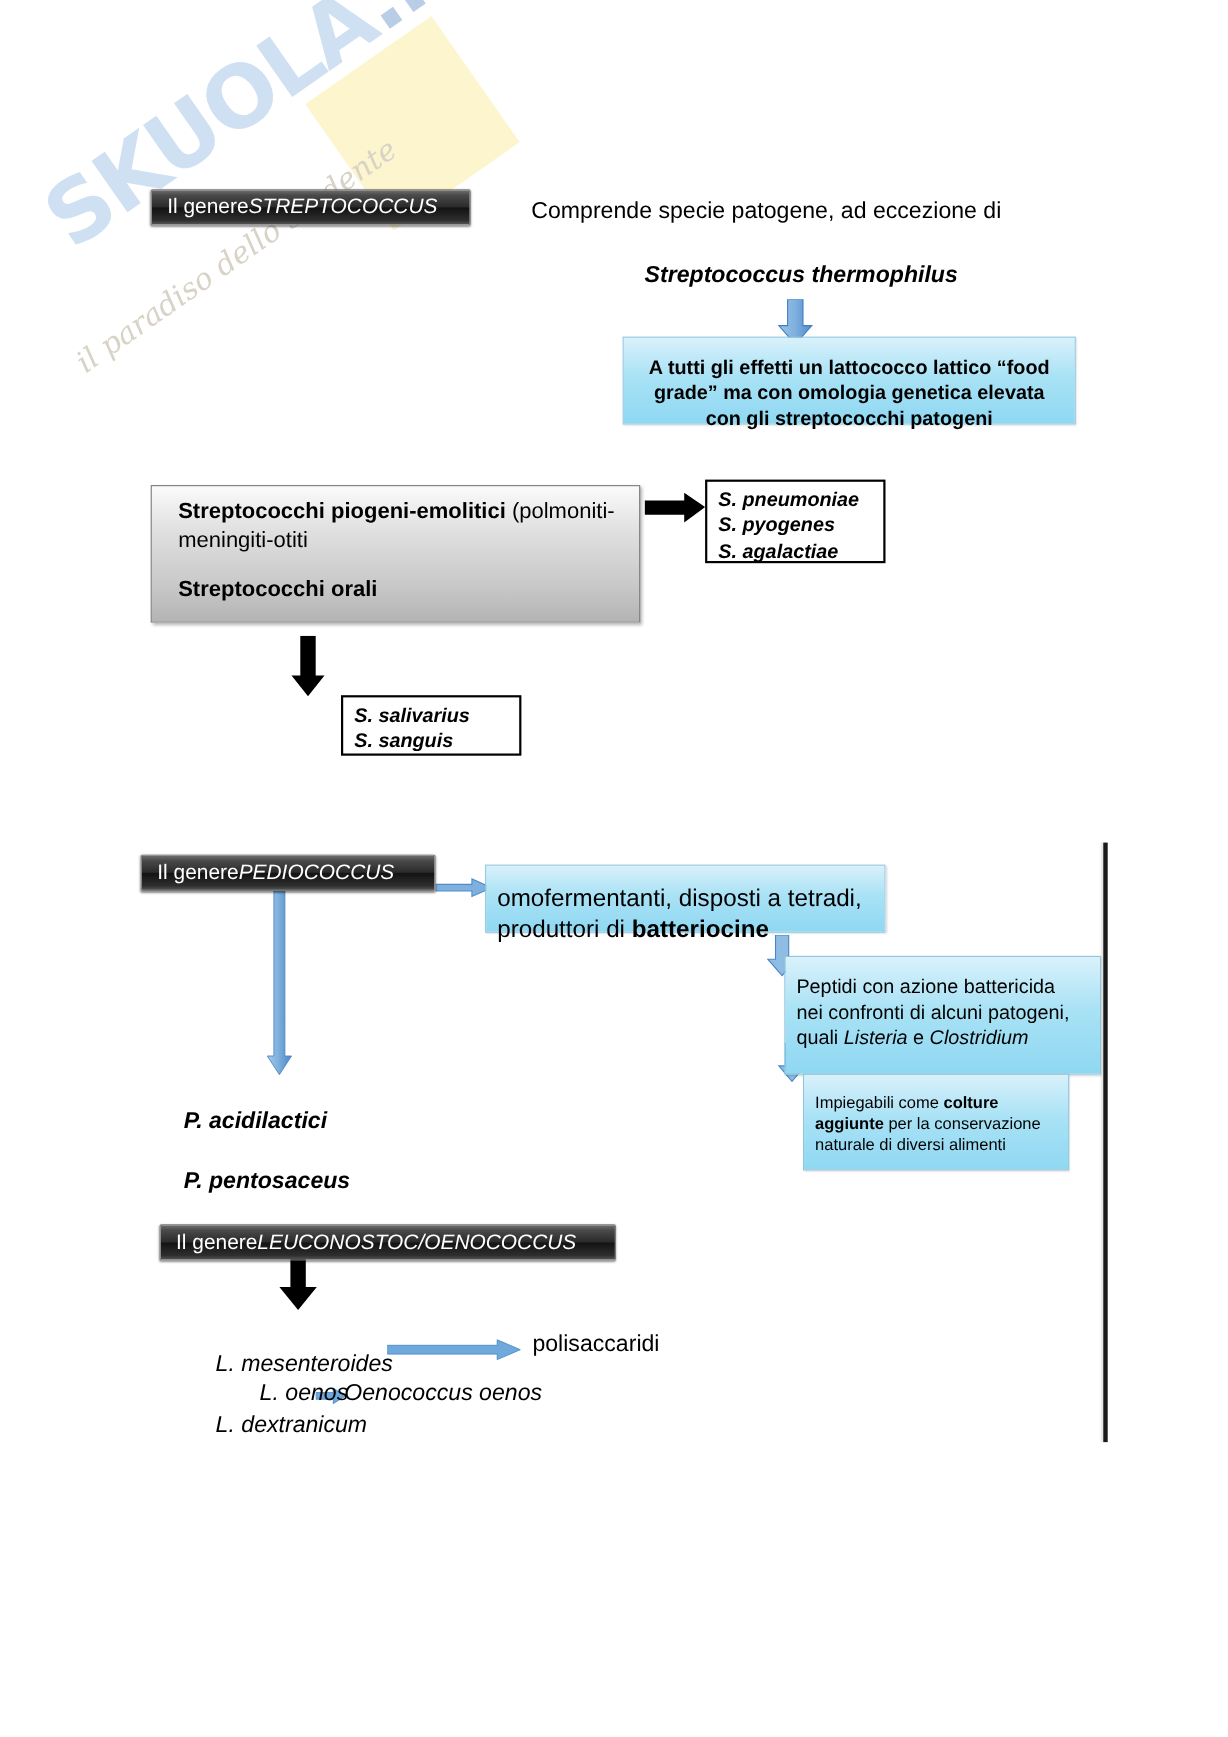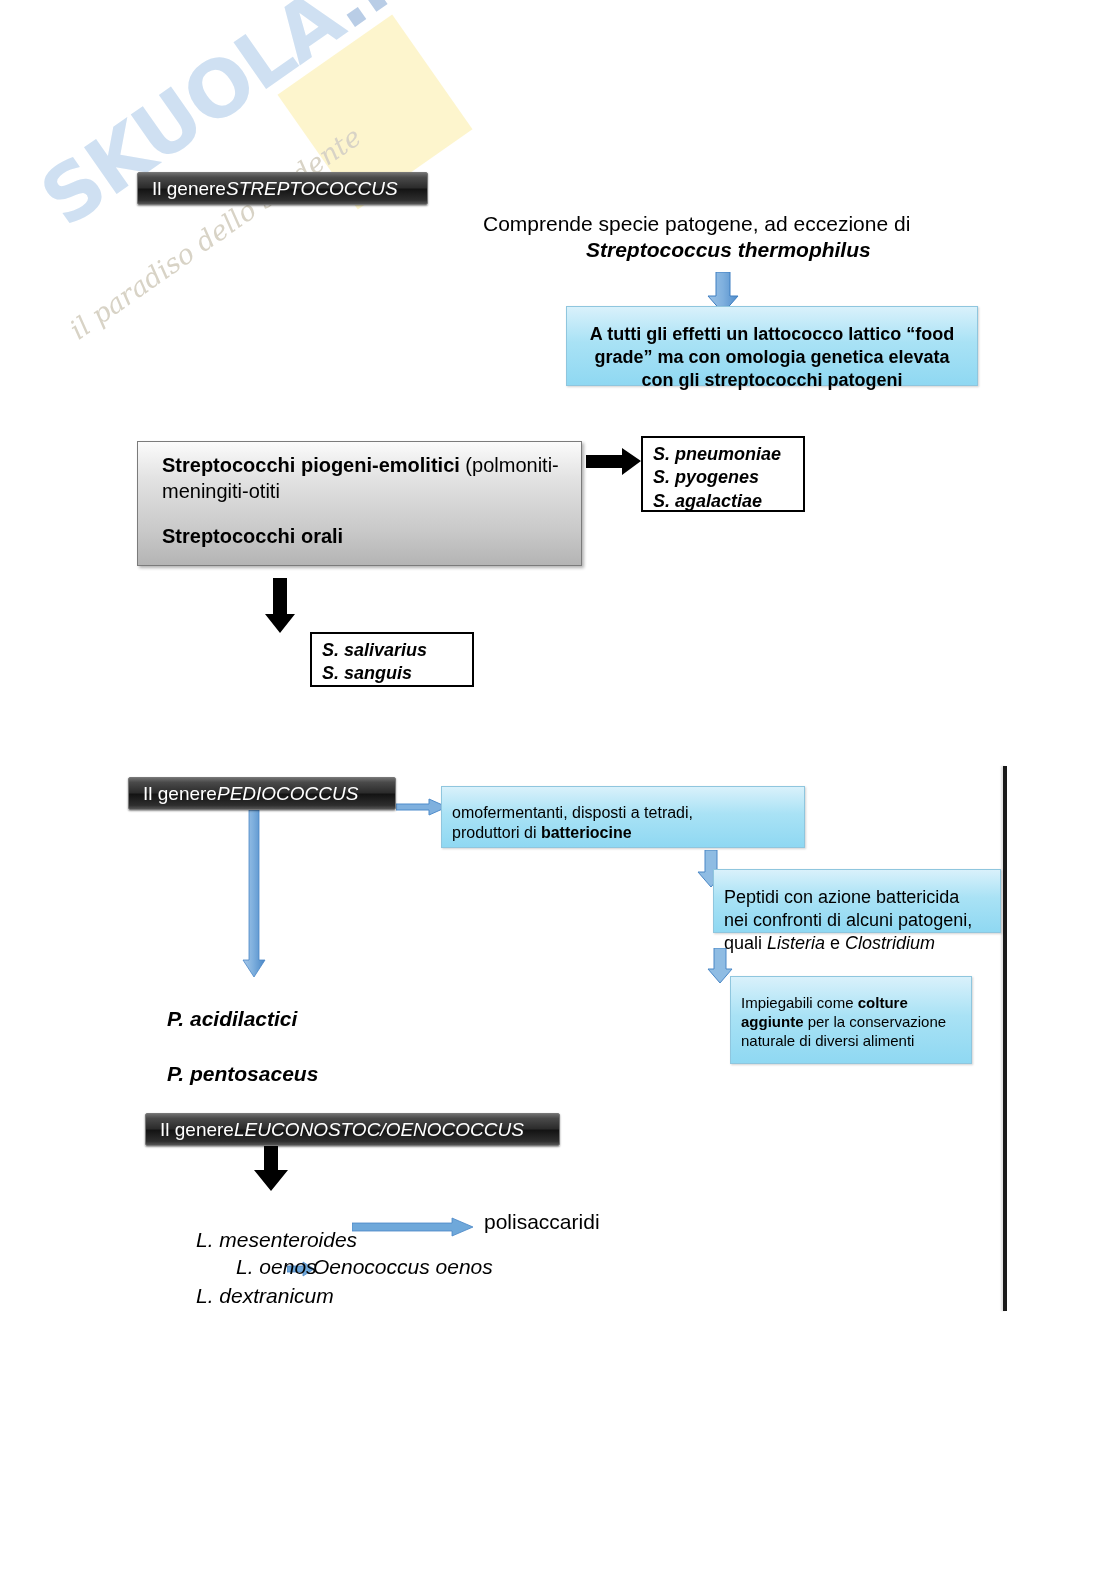--- a/index.html
+++ b/index.html
@@ -143,21 +143,21 @@
     <div class="wm-yellow"></div>
     <div class="wm-main"><span>SKUOLA</span><span class="net">.net</span></div>
     <div class="wm-sub">il paradiso dello studente</div>
   </div>
 
   <div class="banner" style="left:137px; top:172px; width:291px; height:33px;">
     <span>Il genere </span>
       <span class="ital">STREPTOCOCCUS</span>
   </div>
 
-  <div class="plain-text" style="left:483px; top:180px; font-size:21px;margin-top:32px;">Comprende specie patogene, ad eccezione di</div>
+  <div class="plain-text" style="left:483px; top:180px; font-size:21px;">Comprende specie patogene, ad eccezione di</div>
 
   <div class="plain-text bi" style="left:586px; top:238px; font-size:21px;">Streptococcus thermophilus</div>
 
   <svg class="arrow" style="left:705px; top:272px;" width="36" height="42" viewBox="0 0 36 42">
     <defs>
       <linearGradient id="bgrad1" x1="0" y1="0" x2="1" y2="0">
         <stop offset="0%" stop-color="#9dc3e6"></stop>
           <stop offset="50%" stop-color="#7fb0de"></stop>
           <stop offset="100%" stop-color="#4f8ccb"></stop>
       </linearGradient>
@@ -201,41 +201,41 @@
 
   <div class="banner" style="left:128px; top:777px; width:268px; height:33px;">
     <span>Il genere </span>
       <span class="ital">PEDIOCOCCUS</span>
   </div>
 
   <svg class="arrow" style="left:396px; top:797px;" width="52" height="20" viewBox="0 0 52 20">
     <polygon points="0,7 33,7 33,2 51,10 33,18 33,13 0,13" fill="#7fb0de" stroke="#4f8ccb" stroke-width="1"></polygon>
   </svg>
 
-  <div class="bluebox" style="left:441px; top:786px; width:364px; height:62px; font-size:16px;">
+  <div class="bluebox" style="left:441px; top:786px; width:364px; height:62px; font-size:22px;">
     <div>omofermentanti, disposti a tetradi,</div>
     <div><span>produttori di </span><span class="b">batteriocine</span></div>
   </div>
 
   <svg class="arrow" style="left:240px; top:810px;" width="28" height="168" viewBox="0 0 28 168">
     <defs>
       <linearGradient id="bgrad2" x1="0" y1="0" x2="1" y2="0">
         <stop offset="0%" stop-color="#a8c8e8"></stop>
           <stop offset="45%" stop-color="#7fb0de"></stop>
           <stop offset="100%" stop-color="#4a87c6"></stop>
       </linearGradient>
     </defs>
     <polygon points="9,0 19,0 19,150 25,150 14,167 3,150 9,150" fill="url(#bgrad2)" stroke="#4a87c6" stroke-width="0.8"></polygon>
   </svg>
 
   <svg class="arrow" style="left:696px; top:850px;" width="30" height="38" viewBox="0 0 30 38">
     <polygon points="9,0 21,0 21,22 28,22 15,37 2,22 9,22" fill="#8fbce3" stroke="#4a87c6" stroke-width="1"></polygon>
   </svg>
 
-  <div class="bluebox" style="left:713px; top:869px; width:288px; height:64px; font-size:18px;">
+  <div class="bluebox" style="left:713px; top:869px; width:288px; height:108px; font-size:18px;">
     <div>Peptidi con azione battericida</div>
     <div>nei confronti di alcuni patogeni,</div>
     <div><span>quali </span><span class="i">Listeria</span><span> e </span><span class="i">Clostridium</span></div>
   </div>
 
   <svg class="arrow" style="left:706px; top:948px;" width="28" height="36" viewBox="0 0 28 36">
     <polygon points="8,0 20,0 20,21 26,21 14,35 2,21 8,21" fill="#8fbce3" stroke="#4a87c6" stroke-width="1"></polygon>
   </svg>
 
   <div class="bluebox" style="left:730px; top:976px; width:242px; height:88px; font-size:15px;">

